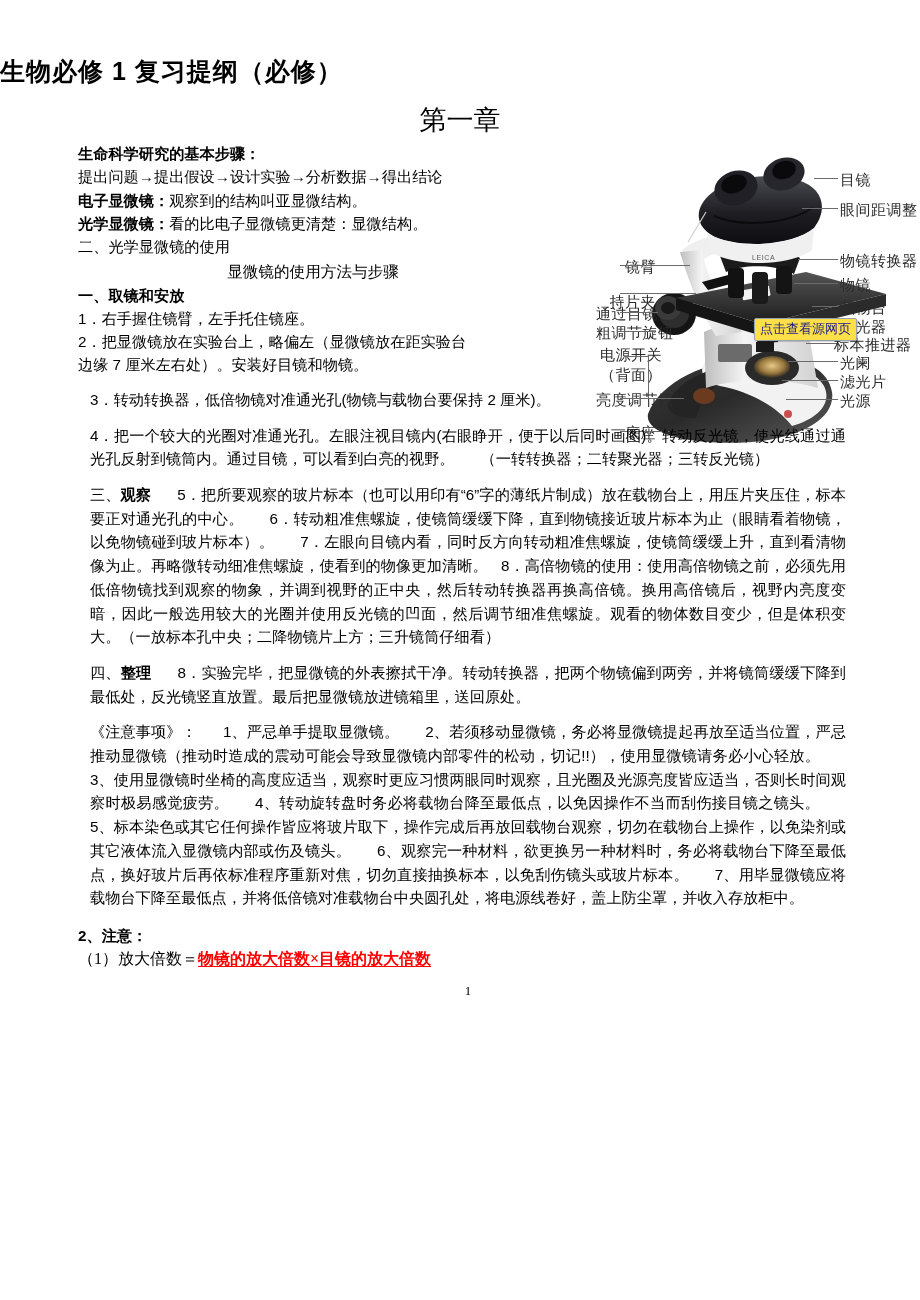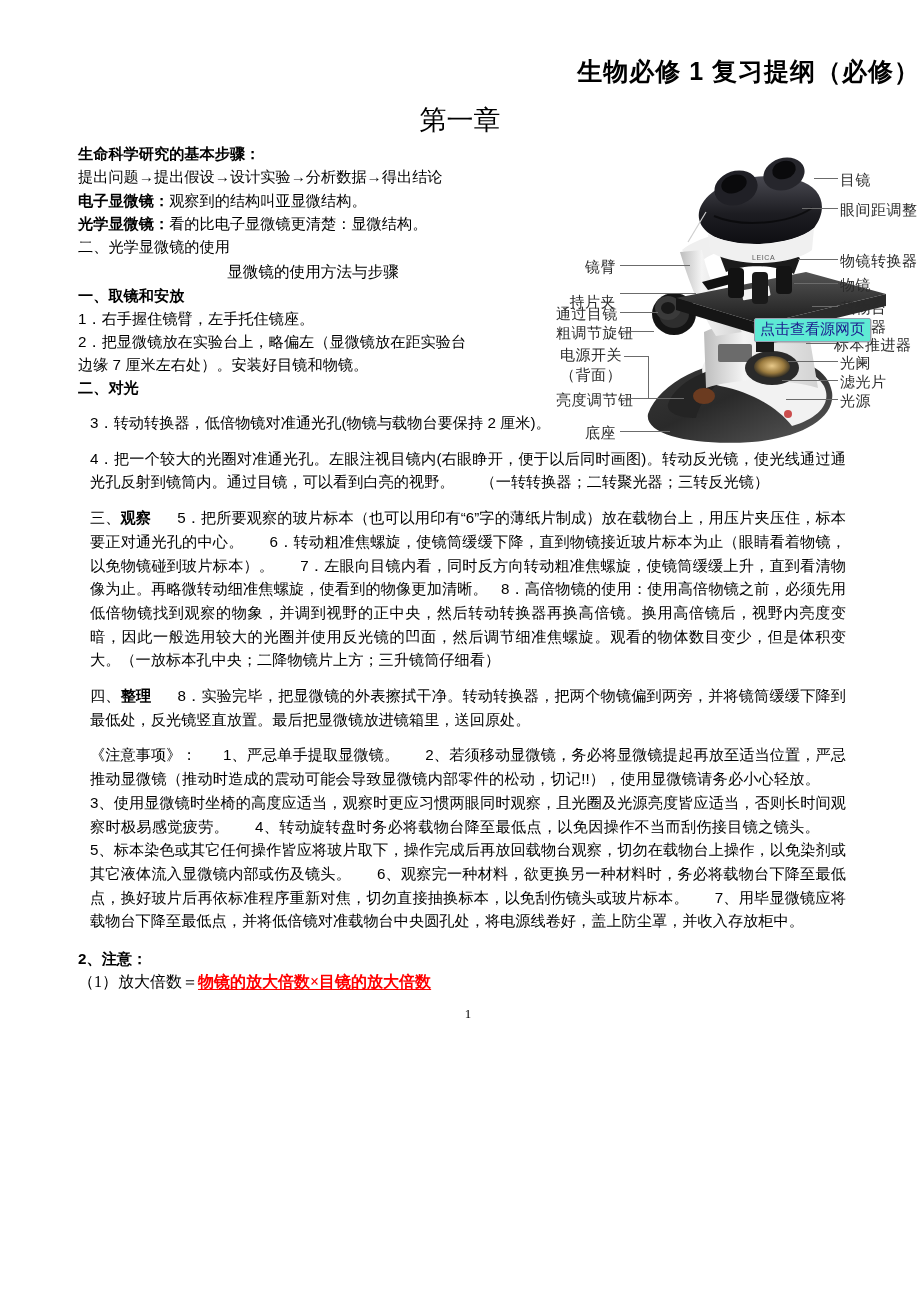--- a/index.html
+++ b/index.html
@@ -16,21 +16,21 @@
   }
   .page {
     position: relative;
     width: 920px;
     height: 1300px;
     background: #ffffff;
   }
 
   
   .doc-title {
-    text-align: right;
+    text-align: left;
     font-size: 25px;
     font-weight: bold;
     letter-spacing: 1px;
     margin: 0;
     padding: 56px 0 0 0;
     line-height: 1.2;
   }
   .chapter-title {
     text-align: center;
     font-family: "Liberation Serif", "DejaVu Serif", serif;
@@ -122,42 +122,42 @@
   .figure svg { display: block; }
   .fig-label {
     position: absolute;
     font-family: "Liberation Serif", "DejaVu Serif", serif;
     font-size: 15px;
     color: #2b2b2b;
     white-space: nowrap;
     letter-spacing: 0.5px;
   }
   .fig-label.right { text-align: left; }
-  .fig-label.left  { text-align: right; }
+  .fig-label.left  { text-align: right; margin-left: 40px; }
   .leader {
     position: absolute;
     height: 0;
     border-top: 1px solid #6b6b6b;
   }
   .leader.v {
     height: auto;
     width: 0;
     border-top: none;
     border-left: 1px solid #6b6b6b;
   }
   .src-badge {
     position: absolute;
     left: 198px;
     top: 172px;
     padding: 1px 5px 2px 5px;
-    background: #5eead4;
+    background: #fde047;
     border: 1px solid #9aa0b0;
     border-radius: 2px;
     font-family: "Liberation Sans", sans-serif;
-    font-size: 15px;
+    font-size: 13px;
     color: #1a1a8c;
     white-space: nowrap;
     box-shadow: 1px 1px 1px rgba(0,0,0,0.18);
   }
 </style>
 </head>
 <body>
 
 <div class="page">
 
@@ -303,21 +303,20 @@
       <p class="line b">生命科学研究的基本步骤：</p>
       <p class="line">提出问题→提出假设→设计实验→分析数据→得出结论</p>
       <p class="line"><span class="b">电子显微镜：</span><span>观察到的结构叫亚显微结构。</span></p>
       <p class="line"><span class="b">光学显微镜：</span><span>看的比电子显微镜更清楚：显微结构。</span></p>
       <p class="line">二、光学显微镜的使用</p>
       <p class="center-head">显微镜的使用方法与步骤</p>
       <p class="line b">一、取镜和安放</p>
       <p class="line">1．右手握住镜臂，左手托住镜座。</p>
       <p class="line">2．把显微镜放在实验台上，略偏左（显微镜放在距实验台</p>
       <p class="line">边缘 7 厘米左右处）。安装好目镜和物镜。</p>
-      <p class="line b">二、对光</p>
     </div>
 
     <p class="para">3．转动转换器，低倍物镜对准通光孔(物镜与载物台要保持 2 厘米)。</p>
 
     <p class="para"><span>4．把一个较大的光圈对准通光孔。左眼注视目镜内(右眼睁开，便于以后同时画图)。转动反光镜，使光线通过通光孔反射到镜筒内。通过目镜，可以看到白亮的视野。</span><span class="gap"></span><span class="serif">（一转转换器；二转聚光器；三转反光镜）</span></p>
 
     <p class="para"><span>三、</span><span class="b">观察</span><span class="gap"></span><span>5．把所要观察的玻片标本（也可以用印有“6”字的薄纸片制成）放在载物台上，用压片夹压住，标本要正对通光孔的中心。</span><span class="gap"></span><span>6．转动粗准焦螺旋，使镜筒缓缓下降，直到物镜接近玻片标本为止（眼睛看着物镜，以免物镜碰到玻片标本）。</span><span class="gap"></span><span>7．左眼向目镜内看，同时反方向转动粗准焦螺旋，使镜筒缓缓上升，直到看清物像为止。再略微转动细准焦螺旋，使看到的物像更加清晰。</span><span class="gap-sm"></span><span>8．高倍物镜的使用：使用高倍物镜之前，必须先用低倍物镜找到观察的物象，并调到视野的正中央，然后转动转换器再换高倍镜。换用高倍镜后，视野内亮度变暗，因此一般选用较大的光圈并使用反光镜的凹面，然后调节细准焦螺旋。观看的物体数目变少，但是体积变大。</span><span class="serif">（一放标本孔中央；二降物镜片上方；三升镜筒仔细看）</span></p>
 
     <p class="para"><span>四、</span><span class="b">整理</span><span class="gap"></span><span>8．实验完毕，把显微镜的外表擦拭干净。转动转换器，把两个物镜偏到两旁，并将镜筒缓缓下降到最低处，反光镜竖直放置。最后把显微镜放进镜箱里，送回原处。</span></p>
 

